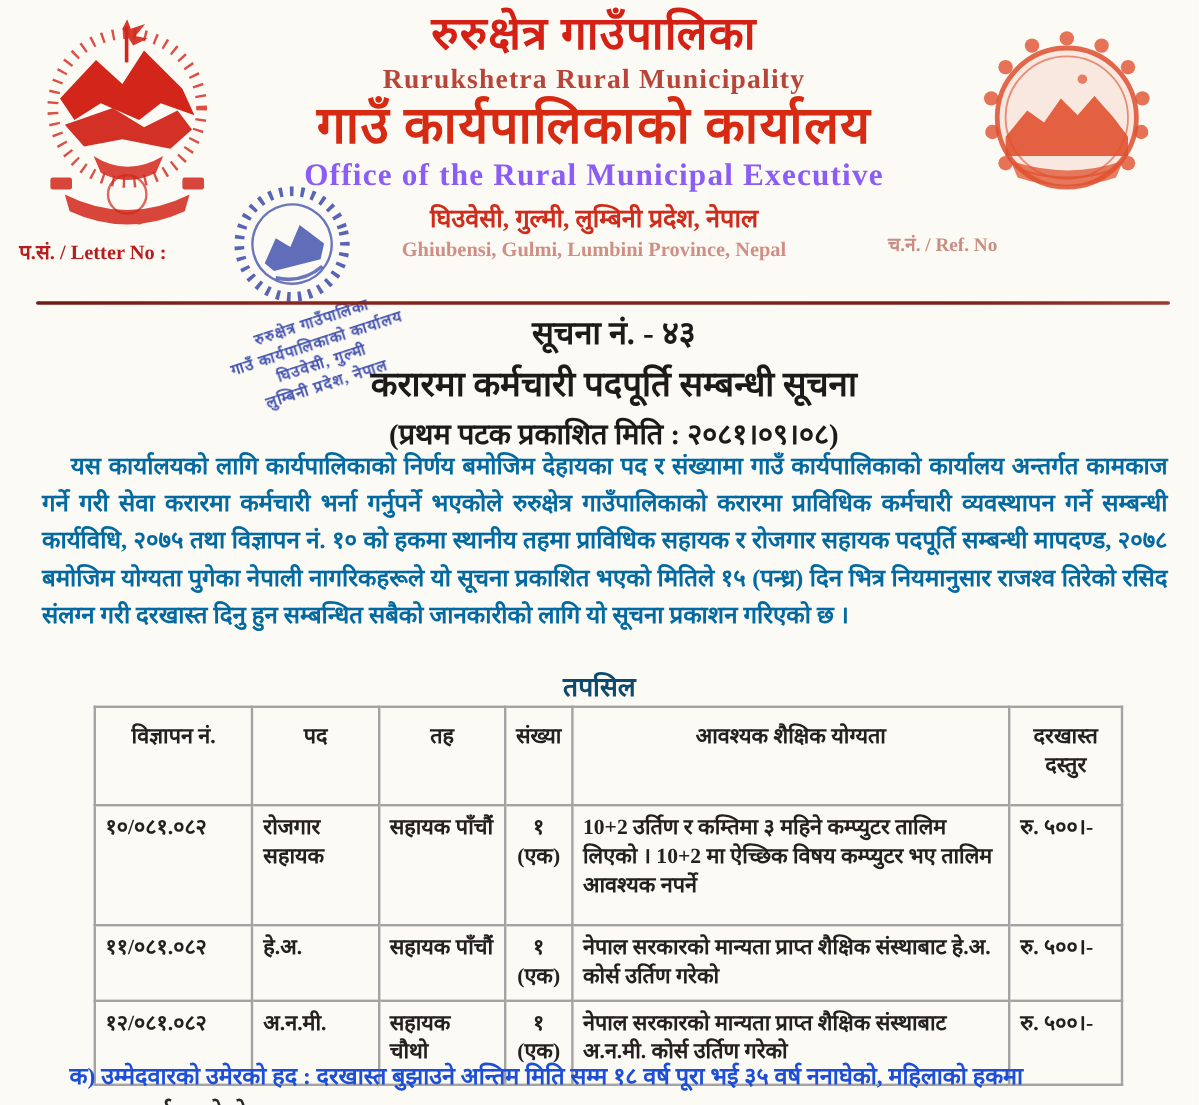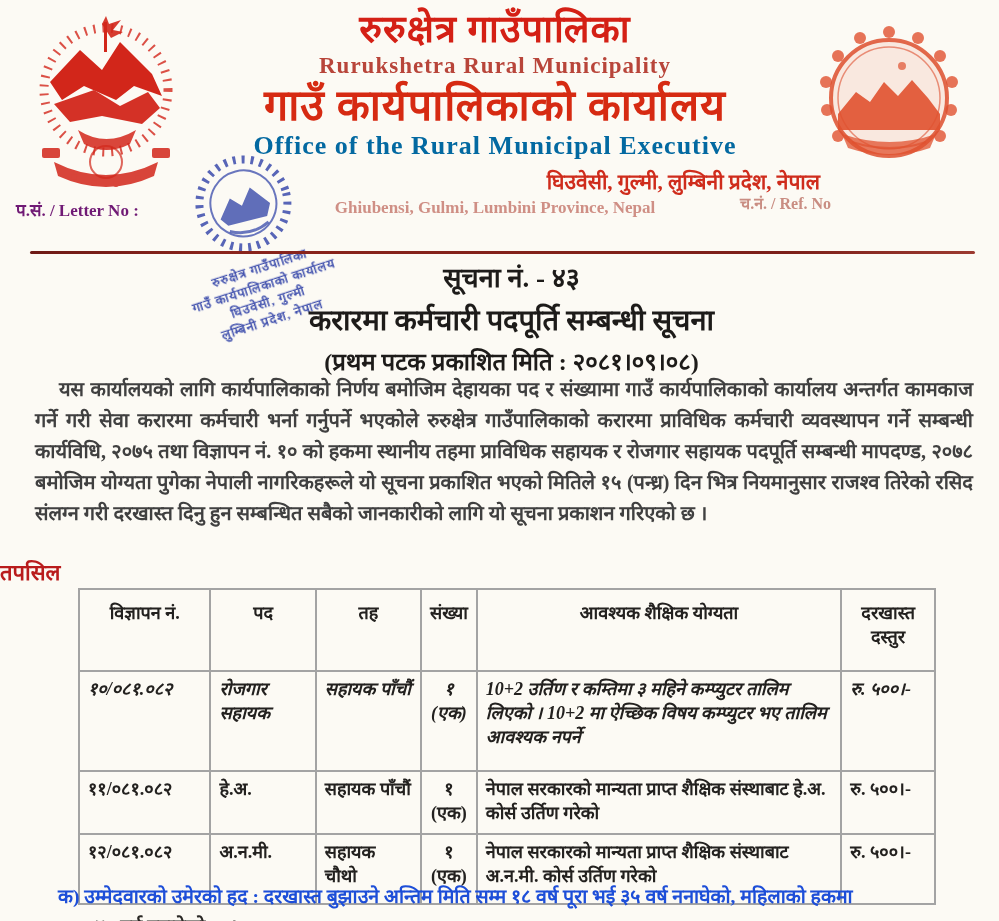--- a/index.html
+++ b/index.html
@@ -10,44 +10,44 @@
     color:#23211f;
   }
   
   .emblem{position:absolute;}
   .emblem-left{left:24px; top:12px; width:165px; height:195px;}
   .emblem-right{left:812px; top:18px; width:155px; height:165px;}
   .head-center{position:absolute; left:170px; top:8px; width:650px; text-align:center;}
   .t-np1{font-size:38px; font-weight:bold; color:#d42015; line-height:1.15; letter-spacing:1px;}
   .t-en1{font-size:23px; font-weight:bold; color:#b8453a; line-height:1.2; letter-spacing:1px; filter:blur(.3px);text-align:center;}
   .t-np2{font-size:43px; font-weight:bold; color:#d62a12; line-height:1.15; letter-spacing:1px; margin-top:2px;}
-  .t-en2{font-size:26px; font-weight:bold; color:#0369a1; line-height:1.15; letter-spacing:1px; filter:blur(.3px);}
-  .t-np3{font-size:21px; font-weight:bold; color:#cf2c1c; margin-top:6px;text-align:right;}
+  .t-en2{font-size:26px; font-weight:bold; color:#8b5cf6; line-height:1.15; letter-spacing:1px; filter:blur(.3px);}
+  .t-np3{font-size:21px; font-weight:bold; color:#cf2c1c; margin-top:6px;}
   .t-en3{font-size:17px; font-weight:bold; color:#cf8f85; margin-top:3px; filter:blur(.3px);}
-  .letter-no{position:absolute; left:16px; top:198px; font-size:17px; font-weight:bold; color:#701a75; filter:blur(.3px);}
+  .letter-no{position:absolute; left:16px; top:198px; font-size:17px; font-weight:bold; color:#b91c1c; filter:blur(.3px);}
   .ref-no{position:absolute; left:740px; top:192px; font-size:16px; font-weight:bold; color:#c98d82; filter:blur(.4px);}
   .rule{position:absolute; left:30px; top:251px; width:945px; height:3px;
         background:linear-gradient(90deg,#6e1a16,#8a241c 20%,#7c1f19 80%,#9c3a30); border-radius:2px;}
   
   .stamp{position:absolute; left:140px; top:150px; width:230px; height:200px;
          transform:rotate(-14deg); color:#2c3ea6; opacity:.88; pointer-events:none;}
   .stamp .st-line{font-size:13px; font-weight:bold; text-align:center; line-height:1.35;
                   letter-spacing:1px; filter:blur(.4px); transform:rotate(-4deg);}
   .stamp svg{display:block; margin:0 auto;}
   
   .notice{position:absolute; left:12px; top:258px; width:999px; text-align:center; color:#1d1b19;}
   .n1{font-size:27px; font-weight:bold;}
   .n2{font-size:29px; font-weight:bold; margin-top:4px;}
   .n3{font-size:24px; font-weight:bold; margin-top:6px;}
   
   .para{position:absolute; left:35px; top:374px; width:938px;
         font-size:20px; font-weight:bold; line-height:31px; text-align:justify;
-        text-indent:24px; color:#404040;}
-  .tapasil{position:absolute; left:0; top:556px; width:999px; text-align:left;
-           font-size:22px; font-weight:bold; color:#b91c1c;}
+        text-indent:24px; color:#0369a1;}
+  .tapasil{position:absolute; left:0; top:556px; width:999px; text-align:center;
+           font-size:22px; font-weight:bold; color:#0c4a6e;}
   
   table.sched{position:absolute; left:78px; top:588px; width:858px;
               border-collapse:collapse; font-size:18px; font-weight:bold; color:#23211f;}
   table.sched th, table.sched td{border:2px solid #a3a3a3; padding:4px 8px; vertical-align:top;}
   table.sched th{font-size:18px; text-align:center; padding-top:10px; height:66px;}
   td.c-ad{padding-top:10px;}
   td.c-qty{text-align:center; white-space:nowrap;}
   td.c-fee{white-space:nowrap;}
   .qty-num{display:block;}
   .qty-word{display:block;}
@@ -165,21 +165,21 @@
       <tr>
         <th>विज्ञापन नं.</th>
         <th>पद</th>
         <th>तह</th>
         <th>संख्या</th>
         <th>आवश्यक शैक्षिक योग्यता</th>
         <th>दरखास्त दस्तुर</th>
       </tr>
     </thead>
     <tbody>
-      <tr style="height:100px;font-style:italic;">
+      <tr style="height:100px;">
         <td class="c-ad">१०/०८१.०८२</td>
         <td>रोजगार सहायक</td>
         <td>सहायक पाँचौं</td>
         <td class="c-qty">
           <span class="qty-num">१</span>
           <span class="qty-word">(एक)</span>
         </td>
         <td>10+2 उर्तिण र कम्तिमा ३ महिने कम्प्युटर तालिम लिएको । 10+2 मा ऐच्छिक विषय कम्प्युटर भए तालिम आवश्यक नपर्ने</td>
         <td class="c-fee">रु. ५००।-</td>
       </tr>

